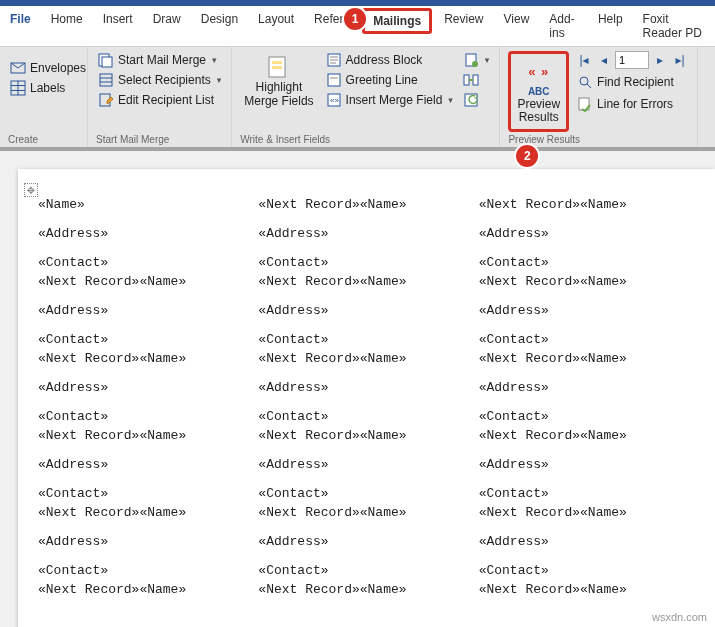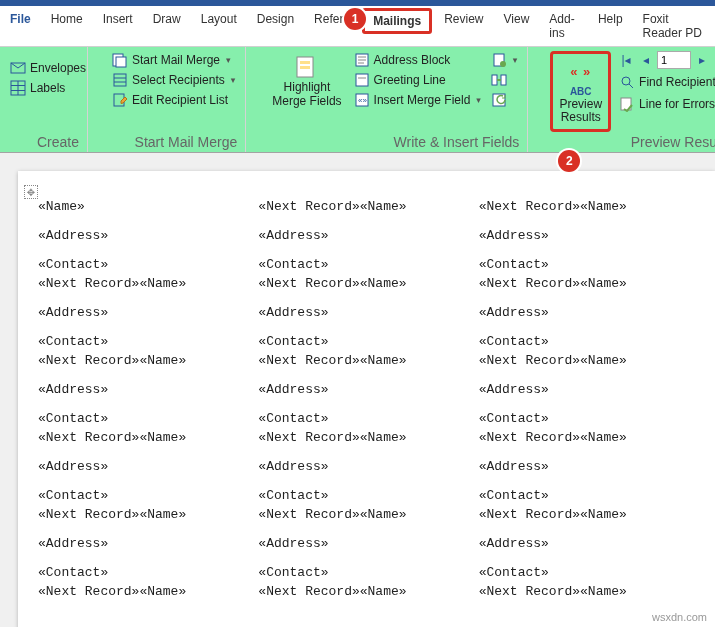--- a/index.html
+++ b/index.html
@@ -4,24 +4,24 @@
 <style>
   * { box-sizing: border-box; }
   body { margin:0; font-family: "Segoe UI", Arial, sans-serif; font-size:12px; background:#fff; color:#222; width:715px; }
   .titlebar { background:#2b579a; height:6px; }
   .tabs { display:flex; border-bottom:1px solid #d0d0d0; background:#fff; }
   .tab { padding:6px 10px 6px; cursor:pointer; color:#333; position:relative; }
   .tab.file { color:#2b579a; font-weight:600; }
   .tab.active { border:3px solid #d93025; border-radius:3px; padding:3px 8px; margin:2px 2px; color:#333; font-weight:600; }
   .tab.clip { color:#333; }
   .callout { position:absolute; width:22px; height:22px; background:#d93025; color:#fff; border-radius:50%; display:flex; align-items:center; justify-content:center; font-weight:700; z-index:5; font-size:12px; box-shadow:0 0 0 2px #fff; }
-  .ribbon { display:flex; background:#86efac; border-bottom:1px solid #a3a3a3;gap:14px; }
+  .ribbon { display:flex; background:#e5e5e5; border-bottom:4px solid #a3a3a3; }
   .group { border-right:1px solid #d4d4d4; padding:4px 8px 2px; display:flex; flex-direction:column; }
   .group-body { display:flex; align-items:flex-start; gap:6px; flex:1; }
-  .group-label { text-align:right; font-size:14px; color:#666; padding-top:2px; }
+  .group-label { text-align:left; font-size:10px; color:#666; padding-top:2px; }
   .btn-col { display:flex; flex-direction:column; gap:2px; }
   .btn-s { display:flex; align-items:center; gap:4px; padding:1px 2px; cursor:pointer; white-space:nowrap; }
   .ico { width:16px; height:16px; display:inline-flex; align-items:center; justify-content:center; }
   .ico svg { width:16px; height:16px; }
   .dd { font-size:9px; color:#555; margin-left:2px; }
   .big-btn { display:flex; flex-direction:column; align-items:center; justify-content:center; padding:2px 4px; cursor:pointer; text-align:center; line-height:1.15; }
   .big-btn .ico { width:28px; height:28px; }
   .big-btn .ico svg { width:28px; height:28px; }
   .preview-box { border:3px solid #d93025; border-radius:4px; padding:2px; position:relative; }
   .nav-row { display:flex; align-items:center; gap:2px; }
@@ -38,22 +38,22 @@
 </head>
 <body>
 
 <div class="titlebar"></div>
 
 <div class="tabs">
   <div class="tab file">File</div>
   <div class="tab">Home</div>
   <div class="tab">Insert</div>
   <div class="tab">Draw</div>
+  <div class="tab">Design</div>
   <div class="tab">Layout</div>
-  <div class="tab">Design</div>
   <div class="tab clip">Refere</div>
   <div style="position:relative">
     <div class="callout" style="left:-16px; top:2px;">1</div>
     <div class="tab active">Mailings</div>
   </div>
   <div class="tab">Review</div>
   <div class="tab">View</div>
   <div class="tab">Add-ins</div>
   <div class="tab">Help</div>
   <div class="tab">Foxit Reader PD</div>

